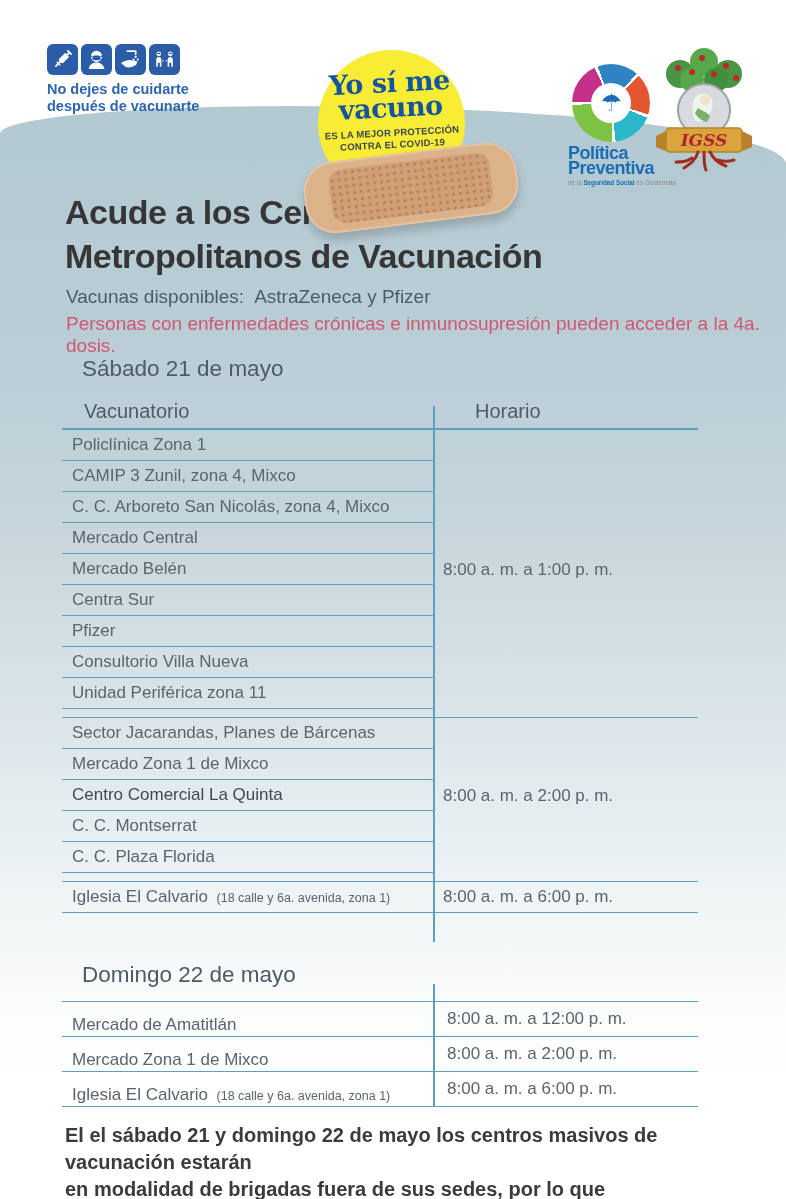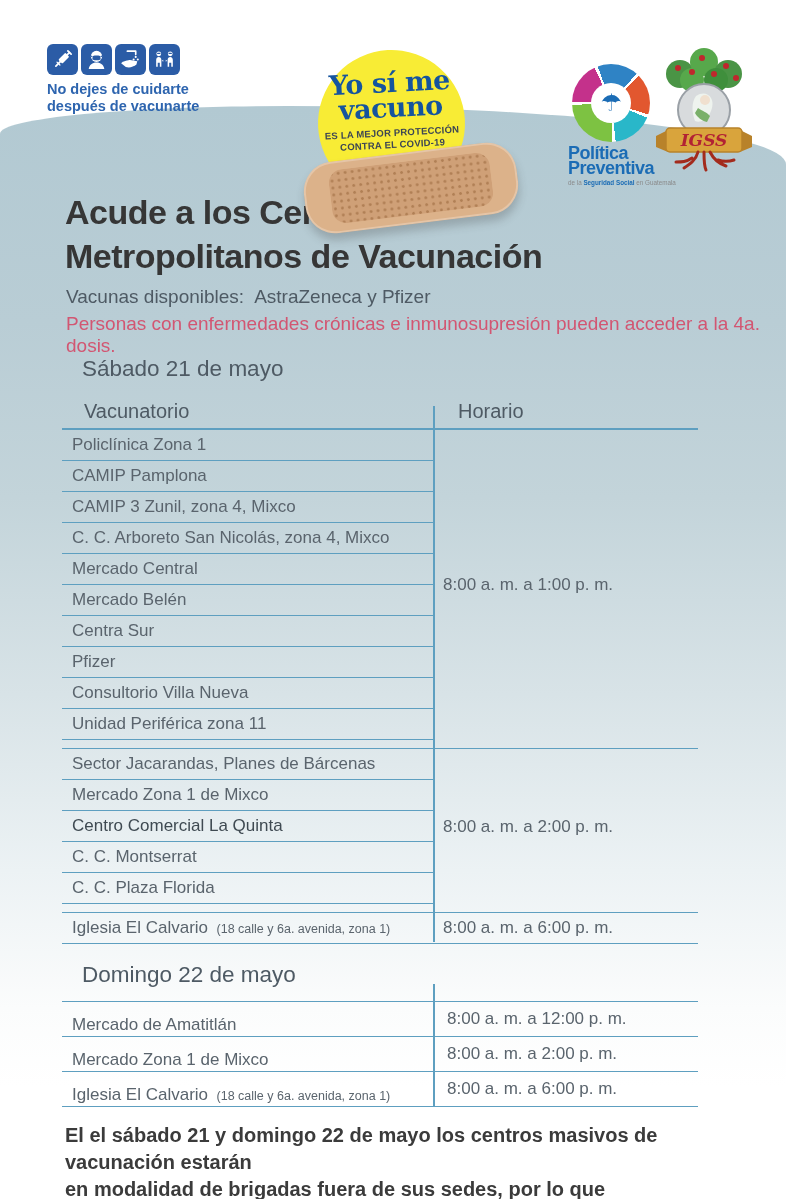--- a/index.html
+++ b/index.html
@@ -80,21 +80,21 @@
   .notice{position:absolute;left:66px;top:313px;font-size:19px;color:var(--red);}
   .day-heading{position:absolute;left:82px;top:356px;font-size:22.5px;color:var(--body);}
   .day-heading.sun{top:962px;}
 
   
   .sat-table{position:absolute;left:62px;top:394px;width:636px;}
   .thead{display:grid;grid-template-columns:371px 1fr;height:36px;
      border-bottom:2px solid var(--line);align-items:center;
      font-size:20px;color:var(--body);}
   .thead .c1{padding-left:22px;}
-  .thead .c2{padding-left:25px;}
+  .thead .c2{padding-left:42px;}
   .sat-group{display:grid;grid-template-columns:371px 1fr;position:relative;}
   .sat-group.gap{margin-top:8px;border-top:1.5px solid var(--line);}
   .venue-row{height:31px;line-height:30px;border-bottom:1.5px solid var(--line);
      padding-left:10px;font-size:17px;color:var(--venue);white-space:nowrap;}
   .venue-row .venue-detail{font-size:12.5px;margin-left:5px;}
   .venue-row.em{color:#3f4a52;font-weight:500;}
   .time-cell{display:flex;align-items:center;padding-left:10px;
      font-size:17px;color:var(--venue);}
   .sat-group.last .time-cell{border-bottom:1.5px solid var(--line);}
   .vdiv{position:absolute;width:1.5px;background:var(--line);}
@@ -232,21 +232,20 @@
   <div class="day-heading">Sábado 21 de mayo</div>
   <div class="sat-table" id="sat-table">
     <div class="thead">
       <div class="c1">Vacunatorio</div>
       <div class="c2">Horario</div>
     </div>
     <div id="sat-groups">
         <div class="sat-group">
           <div class="venues">
             <div class="venue-row"><span>Policlínica Zona 1</span></div>
-            <div class="venue-row"><span>CAMIP Pamplona</span></div>
             <div class="venue-row"><span>CAMIP 3 Zunil, zona 4, Mixco</span></div>
             <div class="venue-row"><span>C. C. Arboreto San Nicolás, zona 4, Mixco</span></div>
             <div class="venue-row"><span>Mercado Central</span></div>
             <div class="venue-row"><span>Mercado Belén</span></div>
             <div class="venue-row"><span>Centra Sur</span></div>
             <div class="venue-row"><span>Pfizer</span></div>
             <div class="venue-row"><span>Consultorio Villa Nueva</span></div>
             <div class="venue-row"><span>Unidad Periférica zona 11</span></div>
           </div>
           <div class="time-cell">

